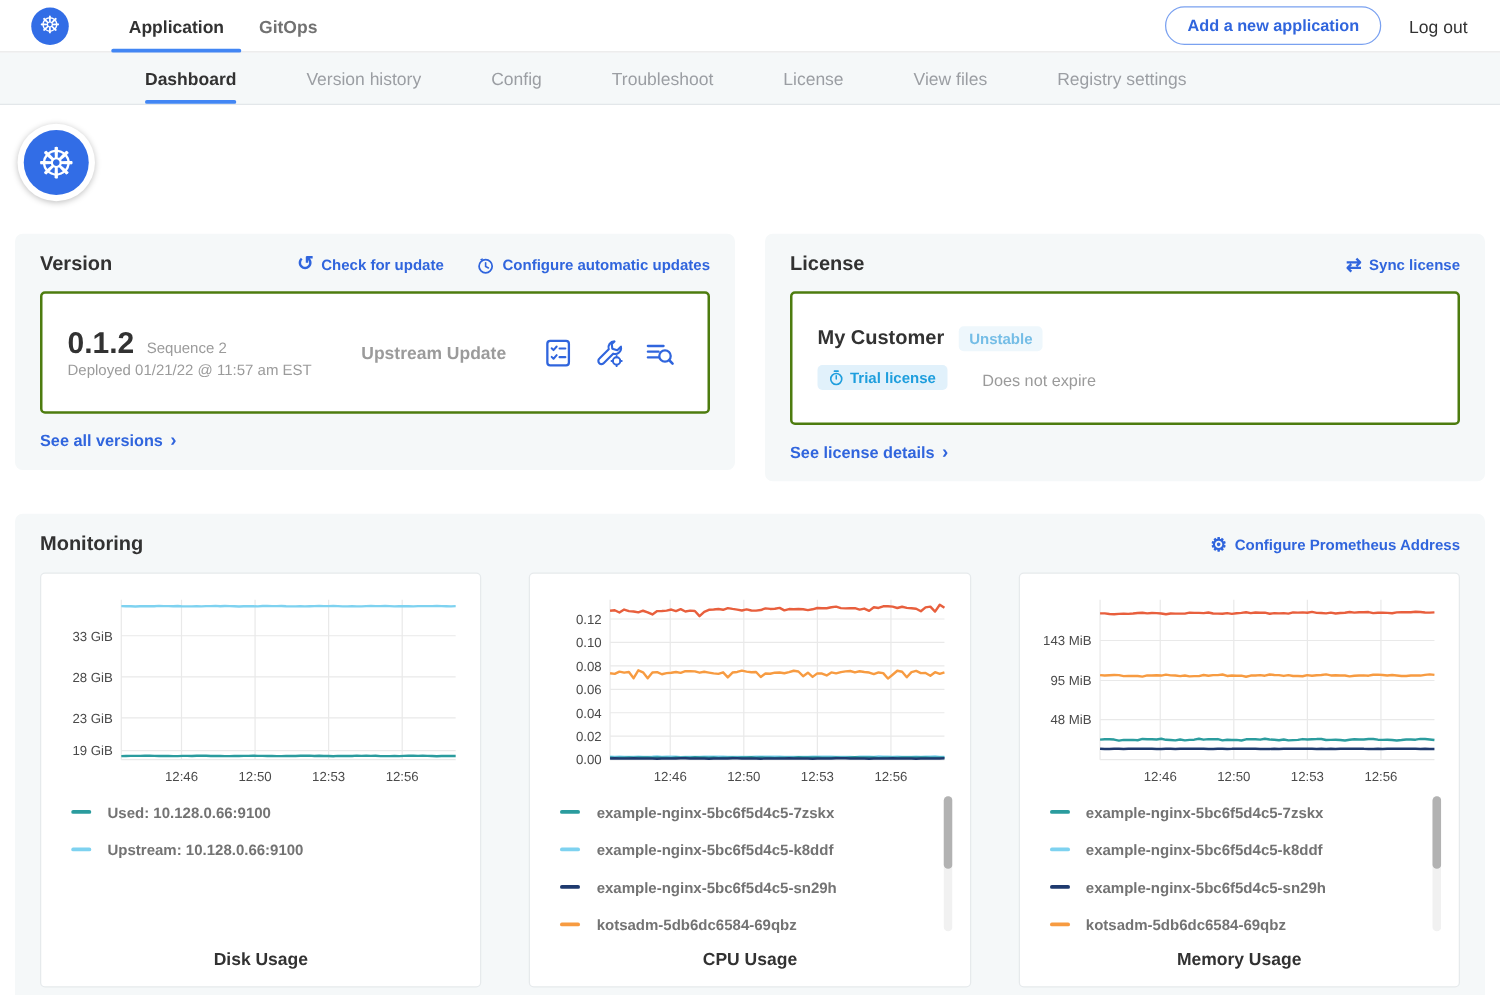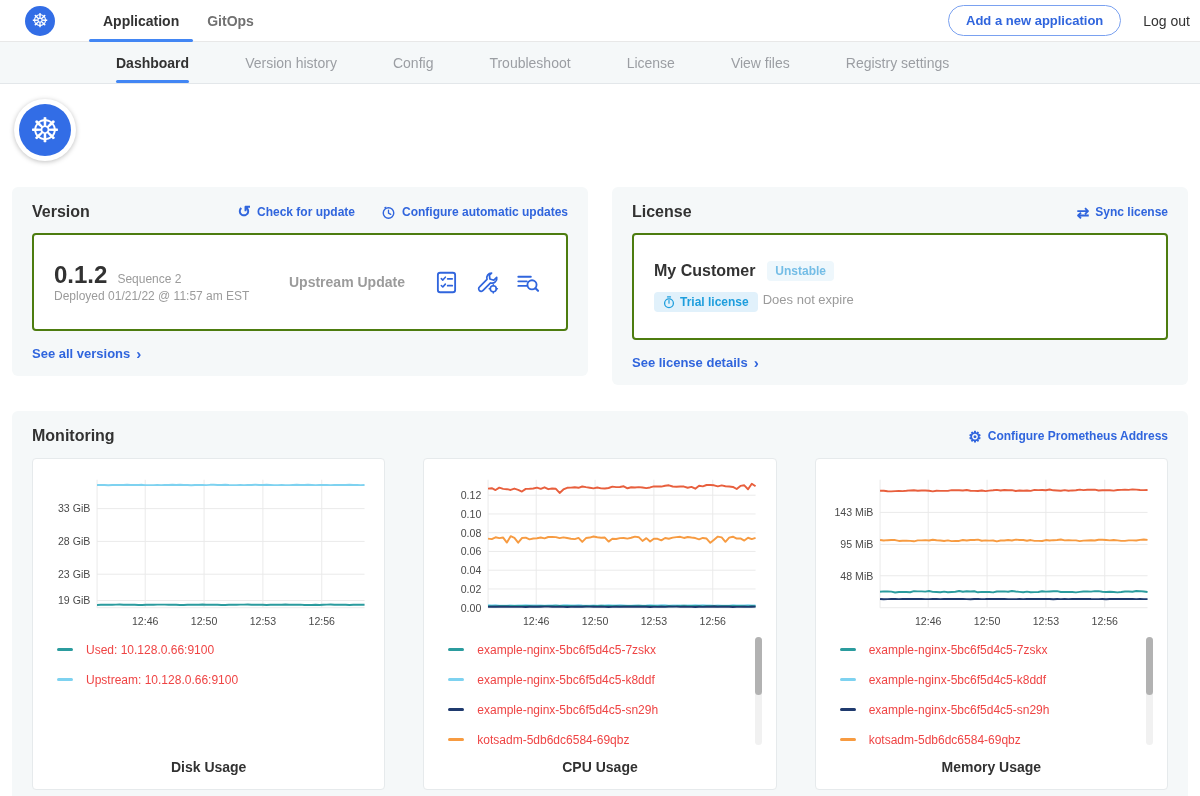--- a/index.html
+++ b/index.html
@@ -12,21 +12,21 @@
   .k8s-logo { width:30px; height:30px; border-radius:50%; background:var(--brand);
     color:#fff; display:flex; align-items:center; justify-content:center;
     font-size:19px; line-height:1; }
   .topnav-tabs { display:flex; height:100%; margin-left:34px; }
   .topnav-tab { display:flex; align-items:center; padding:0 14px; font-size:14px;
     font-weight:bold; color:#717171; position:relative; cursor:pointer; }
   .topnav-tab.active { color:#323232; }
   .topnav-tab.active::after { content:""; position:absolute; left:0; right:0;
     bottom:-1px; height:3px; background:#4286f4; border-radius:2px; }
   .topnav-right { margin-left:auto; display:flex; align-items:center; gap:22px;
-    padding-right:10px; }
+    padding-right:26px; }
   .pill-btn { border:1px solid #7aa1f0; color:var(--blue); font-weight:bold;
     font-size:13px; padding:7px 17px; border-radius:17px; background:#fff; cursor:pointer;
     font-family:"Liberation Sans", sans-serif; }
   .logout { font-size:14px; color:#323232; cursor:pointer; }
 
   
   .subnav { height:42px; background:#f5f8f9; border-bottom:1px solid #e3e7ea;
     display:flex; align-items:stretch; padding-left:116px; gap:56px; }
   .subnav-tab { display:flex; align-items:center; font-size:14px; color:#9b9ea3;
     position:relative; cursor:pointer; }
@@ -69,36 +69,36 @@
   .upstream { font-size:14px; font-weight:bold; color:#9b9b9b; flex:1; }
   .ver-icons { display:flex; gap:17px; align-items:center; padding-right:6px; }
   .ver-icons svg { display:block; cursor:pointer; }
   .see-link { margin-top:13px; }
   .chev { font-size:15px; font-weight:bold; line-height:0; }
 
   .cust-row { display:flex; align-items:center; gap:12px; }
   .cust-name { font-size:16px; font-weight:bold; }
   .chan-badge { background:#eef7fc; color:#74bde6; font-size:12px; font-weight:bold;
     padding:3px 8px; border-radius:4px; }
-  .lic-row2 { display:flex; align-items:flex-start; gap:5px; margin-top:11px; }
+  .lic-row2 { display:flex; align-items:flex-end; gap:28px; margin-top:11px; }
   .trial-badge { background:#e1f1fb; color:#1e9edd; font-size:12px; font-weight:bold;
     padding:3px 9px; border-radius:4px; display:inline-flex; align-items:center; gap:5px; }
   .expiry { font-size:13px; color:#9b9b9b; }
 
   
   .monitor-panel { margin:26px 12px 0; background:#f5f8f9; border-radius:6px;
     padding:16px 20px 13px; }
   .charts-row { display:flex; gap:38px; margin-top:13px; }
   .chart-card { flex:1; background:#fff; border:1px solid #e6eaec; border-radius:4px;
     padding:14px 14px 14px; display:flex; flex-direction:column; }
   .chart-card svg.plot { width:100%; height:auto; display:block; }
   .legend { position:relative; height:118px; padding:10px 14px 0 10px; overflow:hidden; }
   .legend-item { display:flex; align-items:center; gap:13px; margin-bottom:16px; }
   .legend-swatch { width:16px; height:3px; border-radius:2px; flex:none; }
-  .legend-label { font-size:12px; color:#ef4444; white-space:nowrap; }
+  .legend-label { font-size:12px; color:#737373; white-space:nowrap;font-weight:bold; }
   .legend-track { position:absolute; right:0; top:4px; width:7px; height:108px;
     background:#f1f1f1; border-radius:4px; }
   .legend-thumb { position:absolute; right:0; top:0; width:7px; height:58px;
     background:#b2b2b2; border-radius:4px; cursor:pointer; }
   .chart-title { text-align:center; font-size:14px; font-weight:bold; margin-top:auto;
     padding-top:8px; }
   .sym { font-weight:bold; line-height:1; }
 </style>
 </head>
 <body>

